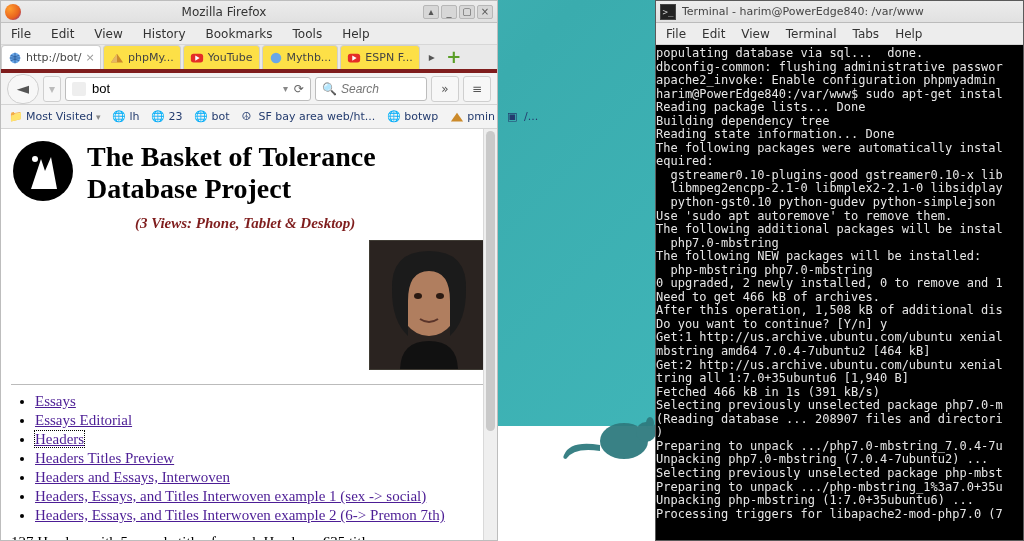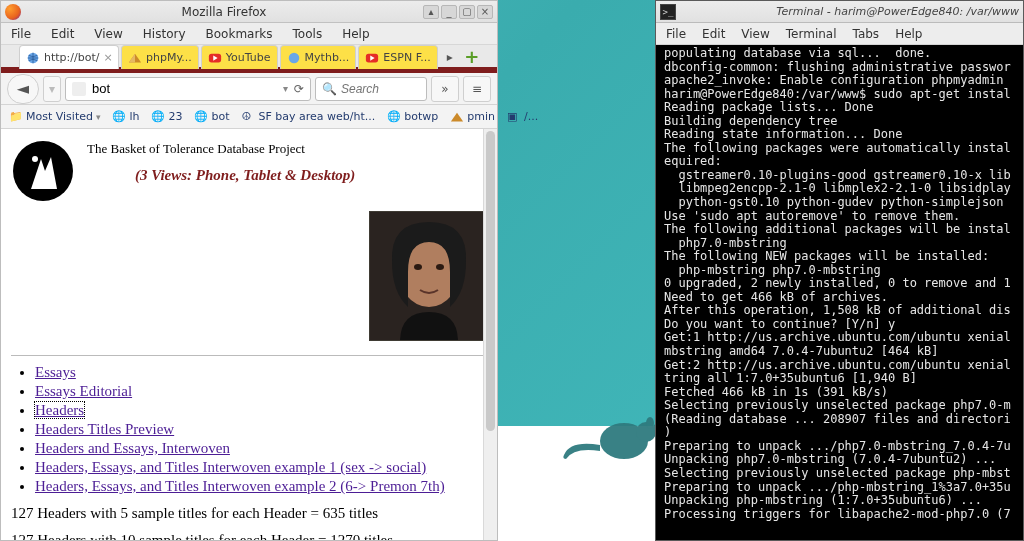--- a/index.html
+++ b/index.html
@@ -9,21 +9,21 @@
   .mouse { position:absolute; left:560px; top:405px; width:100px; height:60px; pointer-events:none; opacity:.95;}
   .mouse svg { width:100%; height:100%; }
   
   .firefox { position:absolute; left:0; top:0; width:498px; height:541px; background:#f5f4f2; border:1px solid #bdbdbd; display:flex; flex-direction:column; }
   .ff-titlebar { height:22px; background:linear-gradient(#ececec,#e1e1e1); border-bottom:1px solid #c1c1c1; display:flex; align-items:center; padding:0 4px; font-size:12px;}
   .ff-titlebar .logo { width:16px; height:16px; border-radius:8px; background:radial-gradient(circle at 30% 30%,#ff9d2e,#e8631e 60%,#7a1c9c); margin-right:6px;}
   .ff-titlebar .title { flex:1; text-align:center; color:#333; }
   .ff-titlebar .winbtn { width:16px; height:14px; margin-left:2px; background:#d7d7d7; border:1px solid #b7b7b7; border-radius:2px; display:flex; align-items:center; justify-content:center; font-size:10px; color:#555;}
   .ff-menubar { height:22px; background:#ededed; border-bottom:1px solid #d7d7d7; display:flex; align-items:center; padding:0 4px; gap:8px; color:#333;}
   .ff-menubar span { padding:2px 6px; }
-  .ff-tabs { height:28px; background:#e9e9e9; border-bottom:6px solid #7f1d1d; display:flex; align-items:flex-start; padding-left:18px;}
+  .ff-tabs { height:28px; background:#e9e9e9; border-bottom:4px solid #7f1d1d; display:flex; align-items:flex-start; padding-left:0;}
   .tab { height:24px; min-width:68px; max-width:100px; padding:0 6px; margin-right:2px; background:#fde047; border:1px solid #cfcfcf; border-bottom:none; border-radius:4px 4px 0 0; display:flex; align-items:center; gap:4px; font-size:11px; color:#444; overflow:hidden; white-space:nowrap; text-overflow:ellipsis;}
   .tab.active { background:#ffffff; }
   .tab .favicon { width:14px; height:14px; flex:0 0 14px; }
   .tab .close { margin-left:auto; color:#999; font-size:11px;}
   .tab-scroll { width:20px; height:24px; display:flex; align-items:center; justify-content:center; color:#555; }
   .newtab { width:24px; height:22px; display:flex; align-items:center; justify-content:center; color:#5a9e27; font-size:18px; font-weight:bold;}
   .ff-nav { height:32px; background:#f3f3f3; border-bottom:1px solid #d4d4d4; display:flex; align-items:center; padding:0 6px; gap:4px;}
   .navbtn { width:28px; height:26px; border:1px solid #cfcfcf; border-radius:3px; background:#f7f7f7; display:flex; align-items:center; justify-content:center; color:#555; }
   .navbtn.back { width:32px; height:30px; border-radius:15px; font-size:16px;}
   .urlbox { flex:1; height:24px; border:1px solid #bdbdbd; border-radius:3px; background:white; display:flex; align-items:center; padding:0 6px; gap:6px; }
@@ -32,39 +32,39 @@
   .urlbox .dropdown { color:#888; font-size:10px;}
   .urlbox .refresh { color:#666; }
   .searchbox { width:112px; height:24px; border:1px solid #bdbdbd; border-radius:3px; background:white; display:flex; align-items:center; padding:0 6px; gap:4px;}
   .searchbox input { flex:1; border:none; outline:none; font-size:12px; font-style:italic; color:#999; background:transparent;}
   .ff-bookmarks { height:24px; background:#f3f3f3; border-bottom:1px solid #d4d4d4; display:flex; align-items:center; padding:0 4px; gap:4px; font-size:11px; color:#233b6e;}
   .bmk { display:flex; align-items:center; gap:3px; padding:2px 4px; white-space:nowrap;}
   .bmk .ico { width:14px; height:14px; }
   .ff-content { flex:1; background:white; overflow-y:auto; padding:10px 8px 14px 10px; color:#000; font-family:"Times New Roman","Liberation Serif",serif; font-size:15px; position:relative;}
   .ff-content .header { display:flex; gap:12px; }
   .ff-content .logo-ball { width:64px; height:64px; flex:0 0 64px; }
-  .ff-content h1 { font-size:13px; font-weight:normal; margin-top:2px; }
+  .ff-content h1 { font-size:28px; font-weight:bold; margin-top:2px; }
   .ff-content .views { font-style:italic; font-weight:bold; color:#7f1d1d; font-size:15px; margin-top:10px; margin-left:48px; }
   .ff-content .photo { width:118px; height:130px; margin-top:8px; margin-left:auto; margin-right:2px; background:#3b2b24; border:1px solid #3f3b34; position:relative; overflow:hidden; display:block;}
   .ff-content hr { margin:14px 0 8px 0; border:none; border-top:1px solid #bbb; }
   .ff-content ul { margin-left:24px; }
   .ff-content li { margin:2px 0; }
   .ff-content a { color:#4c1d95; text-decoration:underline; }
   .ff-content a.focused { outline:1px dotted #000; outline-offset:0; }
   .ff-content p.counts { margin-top:10px; font-size:15px; }
   .ff-scroll { position:absolute; right:0; top:0; bottom:0; width:14px; background:#efefef; border-left:1px solid #d9d9d9;}
   .ff-scroll .thumb { position:absolute; left:2px; right:2px; top:2px; height:300px; background:#c9c9c9; border-radius:6px;}
   
   .terminal { position:absolute; left:655px; top:0; right:0; width:369px; height:541px; background:#f1f1f1; border:1px solid #5a5a5a; display:flex; flex-direction:column;}
   .term-titlebar { height:22px; background:linear-gradient(#ececec,#e1e1e1); border-bottom:1px solid #bbb; display:flex; align-items:center; padding:0 4px; font-size:11px; color:#444;}
   .term-titlebar .icon { width:16px; height:16px; background:#222; border:1px solid #444; margin-right:6px; display:flex; align-items:center; justify-content:center; color:#ccc; font-family:monospace; font-size:9px;}
-  .term-titlebar .ttl { flex:1; text-align:right; white-space:nowrap; overflow:hidden; text-overflow:ellipsis;font-style:italic;}
+  .term-titlebar .ttl { flex:1; text-align:left; white-space:nowrap; overflow:hidden; text-overflow:ellipsis;}
   .term-menubar { height:22px; background:#ededed; border-bottom:1px solid #d3d3d3; display:flex; align-items:center; gap:4px; padding:0 4px; font-size:12px; color:#333;}
   .term-menubar span { padding:2px 6px;}
-  .term-body { flex:1; background:#000; color:#e6e6e6; font-family:"DejaVu Sans Mono","Liberation Mono",monospace; font-size:12px; line-height:1.13; padding:2px 4px 4px 8px; white-space:pre; overflow:hidden;}
+  .term-body { flex:1; background:#000; color:#e6e6e6; font-family:"DejaVu Sans Mono","Liberation Mono",monospace; font-size:12px; line-height:1.13; padding:2px 4px 4px 0; white-space:pre; overflow:hidden;}
 </style>
 </head>
 <body>
 
 <div class="desktop">
 
   <div class="mouse">
     <svg viewBox="0 0 100 60">
         <g fill="#2f7b7f">
           <ellipse cx="64" cy="36" rx="24" ry="18"></ellipse>

